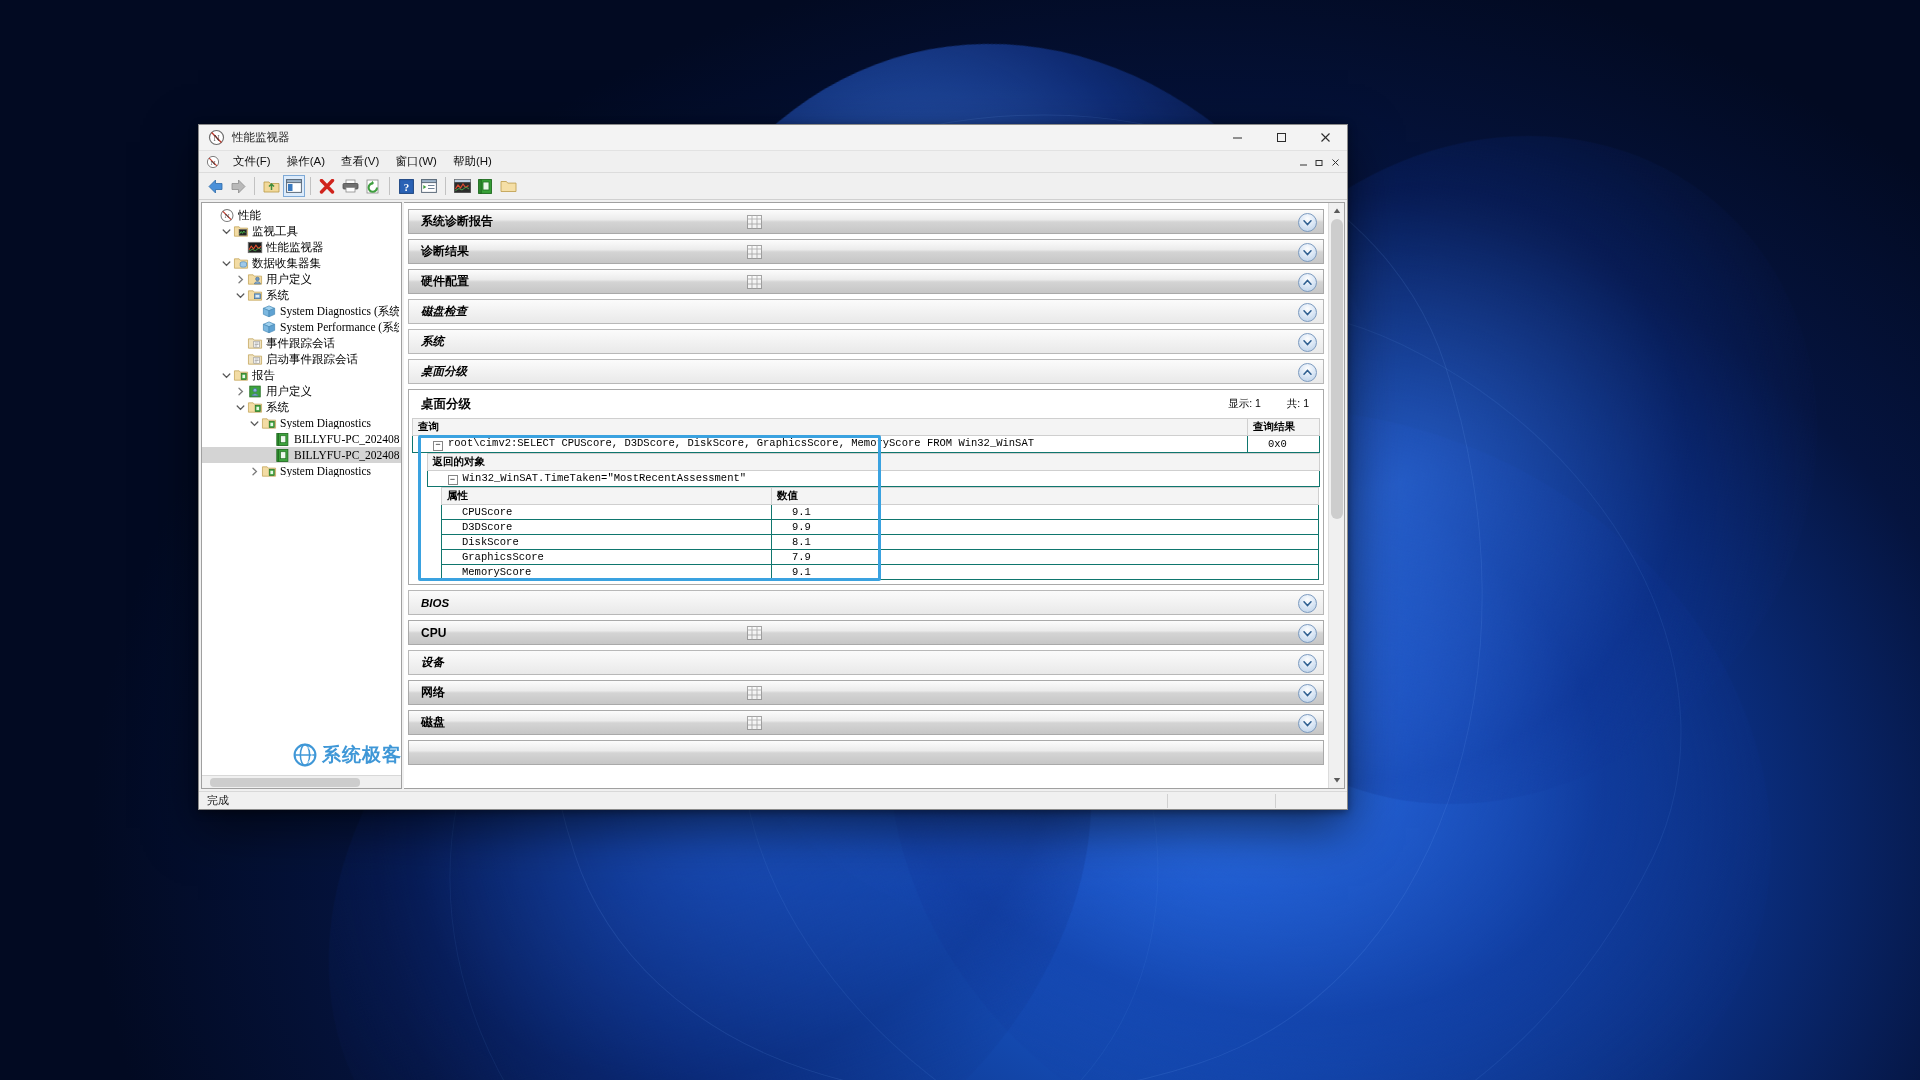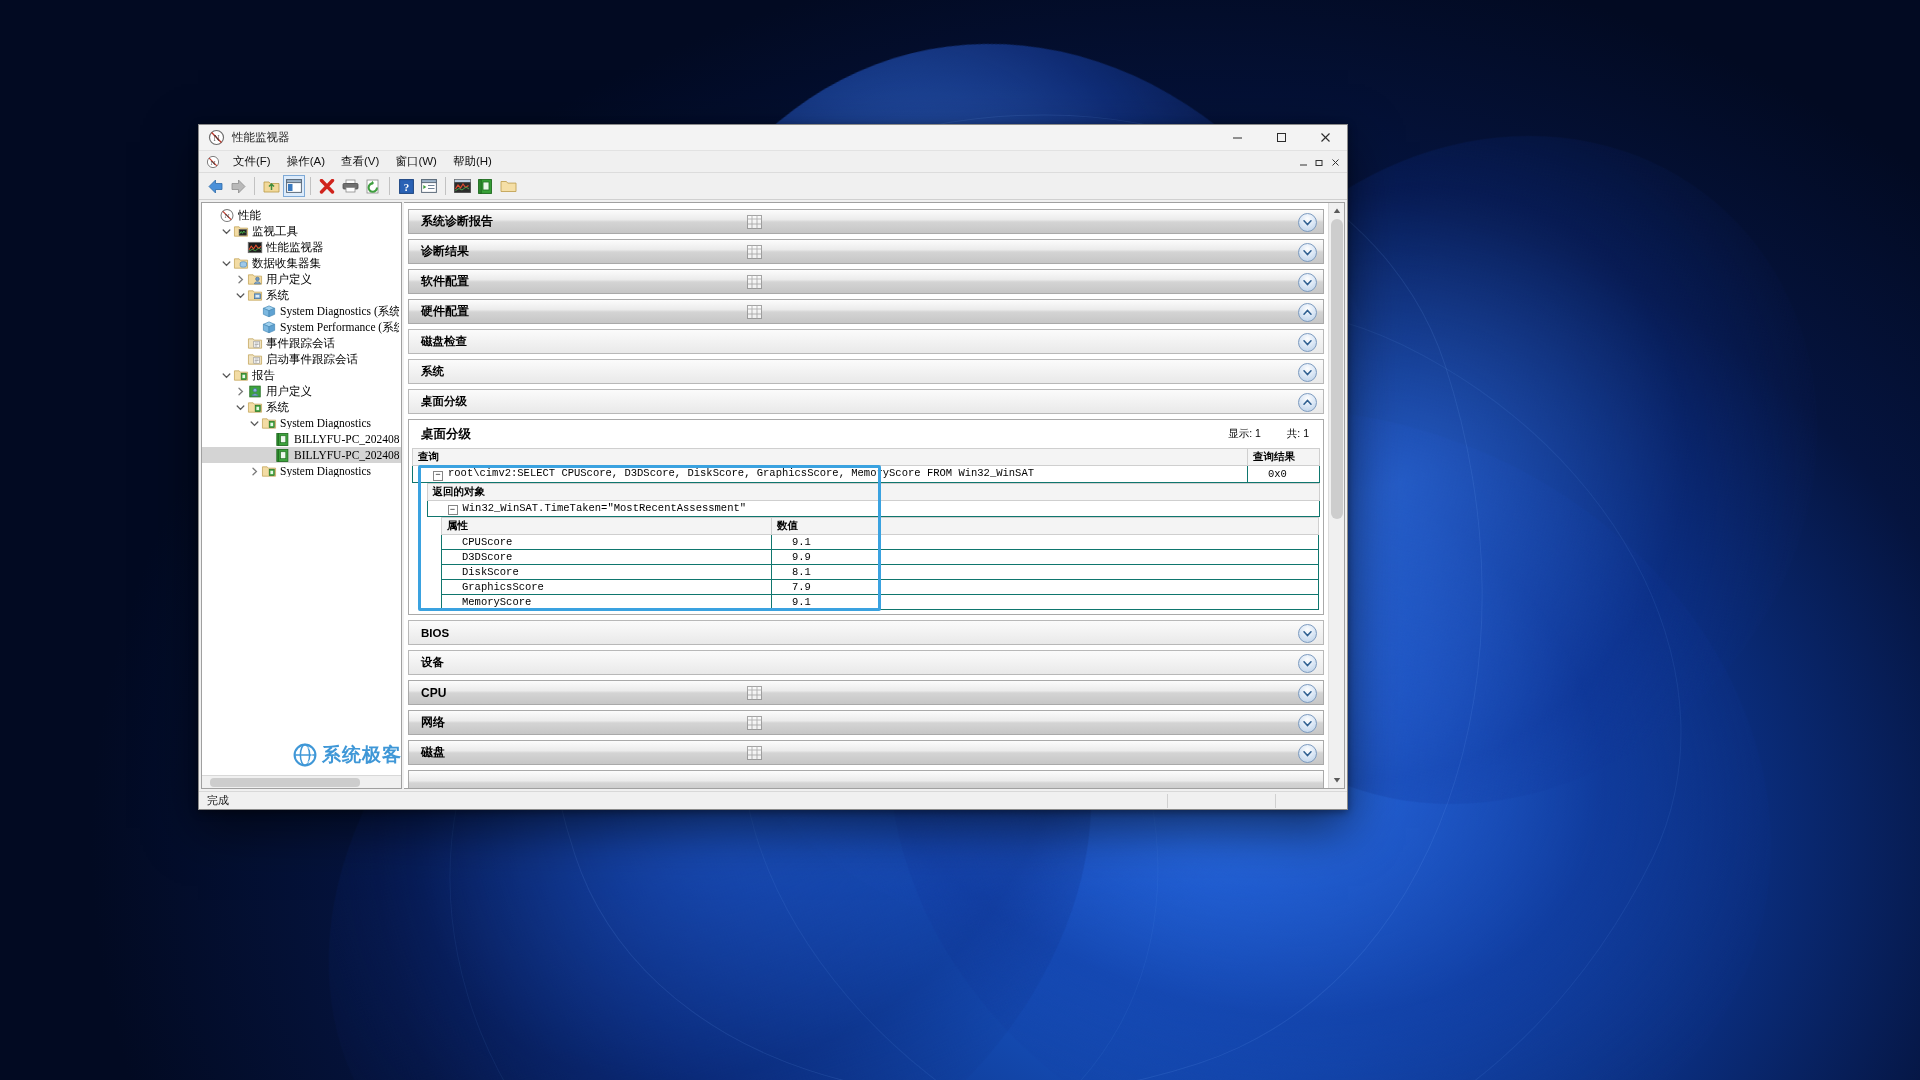--- a/index.html
+++ b/index.html
@@ -95,21 +95,21 @@
                 margin-left:2px; display:flex; min-width:0; position:relative; }
   .report{ flex:1; overflow:hidden; padding:6px 4px 4px 4px; min-width:0; }
 
   
   .secbar{ height:25px; margin-bottom:5px; border:1px solid #a9a9a9;
            background:linear-gradient(to bottom,#fcfcfc 0%,#ebebeb 42%,#d4d4d4 52%,#c6c6c6 100%);
            display:flex; align-items:center; position:relative; }
   .secbar.lite{ background:linear-gradient(to bottom,#fbfbfb 0%,#f2f2f2 50%,#e9e9e9 100%);
                 border-color:#b8b8b8; }
   .sec-title{ font-size:12px; font-weight:bold; color:#000; margin-left:12px; }
-  .sec-title.ital{ font-size:11.5px; }
+  .sec-title.ital{ font-style:italic; font-size:11.5px; }
   .sec-grid{ position:absolute; left:338px; top:5px; width:15px; height:14px;
              opacity:.75; }
   .sec-chev{ position:absolute; right:6px; top:3px; width:19px; height:19px;
              border-radius:50%; border:1px solid #7d9bc0;
              background:radial-gradient(circle at 50% 28%, #fdfdfd 0%, #dfeaf7 42%, #b9cfe6 100%);
              display:flex; align-items:center; justify-content:center; }
 
   
   .detail{ border:1px solid #a9a9a9; background:#fff; margin-bottom:5px; }
   .detail-head{ height:28px; display:flex; align-items:center; justify-content:space-between;
@@ -543,35 +543,20 @@
                   <line x1="10" y1=".5" x2="10" y2="13.5" stroke="#9b9b9b" stroke-width=".9"></line>
                 </svg></div>
               <div class="sec-chev">
                 <svg width="9" height="7" viewBox="0 0 9 7">
                   <path d="M1 1.8 L4.5 5.6 L8 1.8" fill="none" stroke="#2f5f90" stroke-width="1.5" stroke-linecap="round"></path>
                 </svg>
               </div>
             </div>
             <div class="secbar">
               <span class="sec-title">诊断结果</span>
-              <div class="sec-grid"><svg width="15" height="14" viewBox="0 0 15 14">
-                  <rect x=".5" y=".5" width="14" height="13" fill="#fdfdfd" stroke="#8b8b8b" stroke-width="1"></rect>
-                  <line x1=".5" y1="4" x2="14.5" y2="4" stroke="#9b9b9b" stroke-width=".9"></line>
-                  <line x1=".5" y1="9" x2="14.5" y2="9" stroke="#9b9b9b" stroke-width=".9"></line>
-                  <line x1="5" y1=".5" x2="5" y2="13.5" stroke="#9b9b9b" stroke-width=".9"></line>
-                  <line x1="10" y1=".5" x2="10" y2="13.5" stroke="#9b9b9b" stroke-width=".9"></line>
-                </svg></div>
-              <div class="sec-chev">
-                <svg width="9" height="7" viewBox="0 0 9 7">
-                  <path d="M1 1.8 L4.5 5.6 L8 1.8" fill="none" stroke="#2f5f90" stroke-width="1.5" stroke-linecap="round"></path>
-                </svg>
-              </div>
-            </div>
-            <div class="secbar">
-              <span class="sec-title">软件配置</span>
               <div class="sec-grid"><svg width="15" height="14" viewBox="0 0 15 14">
                   <rect x=".5" y=".5" width="14" height="13" fill="#fdfdfd" stroke="#8b8b8b" stroke-width="1"></rect>
                   <line x1=".5" y1="4" x2="14.5" y2="4" stroke="#9b9b9b" stroke-width=".9"></line>
                   <line x1=".5" y1="9" x2="14.5" y2="9" stroke="#9b9b9b" stroke-width=".9"></line>
                   <line x1="5" y1=".5" x2="5" y2="13.5" stroke="#9b9b9b" stroke-width=".9"></line>
                   <line x1="10" y1=".5" x2="10" y2="13.5" stroke="#9b9b9b" stroke-width=".9"></line>
                 </svg></div>
               <div class="sec-chev">
                 <svg width="9" height="7" viewBox="0 0 9 7">
                   <path d="M1 1.8 L4.5 5.6 L8 1.8" fill="none" stroke="#2f5f90" stroke-width="1.5" stroke-linecap="round"></path>
@@ -715,43 +700,43 @@
 
         <div id="sections-bottom">
             <div class="secbar lite">
               <span class="sec-title ital">BIOS</span>
               <div class="sec-chev">
                 <svg width="9" height="7" viewBox="0 0 9 7">
                   <path d="M1 1.8 L4.5 5.6 L8 1.8" fill="none" stroke="#2f5f90" stroke-width="1.5" stroke-linecap="round"></path>
                 </svg>
               </div>
             </div>
-            <div class="secbar lite">
-              <span class="sec-title ital">设备</span>
-              <div class="sec-chev">
-                <svg width="9" height="7" viewBox="0 0 9 7">
-                  <path d="M1 1.8 L4.5 5.6 L8 1.8" fill="none" stroke="#2f5f90" stroke-width="1.5" stroke-linecap="round"></path>
-                </svg>
-              </div>
-            </div>
             <div class="secbar">
               <span class="sec-title">CPU</span>
               <div class="sec-grid"><svg width="15" height="14" viewBox="0 0 15 14">
                   <rect x=".5" y=".5" width="14" height="13" fill="#fdfdfd" stroke="#8b8b8b" stroke-width="1"></rect>
                   <line x1=".5" y1="4" x2="14.5" y2="4" stroke="#9b9b9b" stroke-width=".9"></line>
                   <line x1=".5" y1="9" x2="14.5" y2="9" stroke="#9b9b9b" stroke-width=".9"></line>
                   <line x1="5" y1=".5" x2="5" y2="13.5" stroke="#9b9b9b" stroke-width=".9"></line>
                   <line x1="10" y1=".5" x2="10" y2="13.5" stroke="#9b9b9b" stroke-width=".9"></line>
                 </svg></div>
               <div class="sec-chev">
                 <svg width="9" height="7" viewBox="0 0 9 7">
                   <path d="M1 1.8 L4.5 5.6 L8 1.8" fill="none" stroke="#2f5f90" stroke-width="1.5" stroke-linecap="round"></path>
                 </svg>
               </div>
             </div>
+            <div class="secbar lite">
+              <span class="sec-title ital">设备</span>
+              <div class="sec-chev">
+                <svg width="9" height="7" viewBox="0 0 9 7">
+                  <path d="M1 1.8 L4.5 5.6 L8 1.8" fill="none" stroke="#2f5f90" stroke-width="1.5" stroke-linecap="round"></path>
+                </svg>
+              </div>
+            </div>
             <div class="secbar">
               <span class="sec-title">网络</span>
               <div class="sec-grid"><svg width="15" height="14" viewBox="0 0 15 14">
                   <rect x=".5" y=".5" width="14" height="13" fill="#fdfdfd" stroke="#8b8b8b" stroke-width="1"></rect>
                   <line x1=".5" y1="4" x2="14.5" y2="4" stroke="#9b9b9b" stroke-width=".9"></line>
                   <line x1=".5" y1="9" x2="14.5" y2="9" stroke="#9b9b9b" stroke-width=".9"></line>
                   <line x1="5" y1=".5" x2="5" y2="13.5" stroke="#9b9b9b" stroke-width=".9"></line>
                   <line x1="10" y1=".5" x2="10" y2="13.5" stroke="#9b9b9b" stroke-width=".9"></line>
                 </svg></div>
               <div class="sec-chev">

